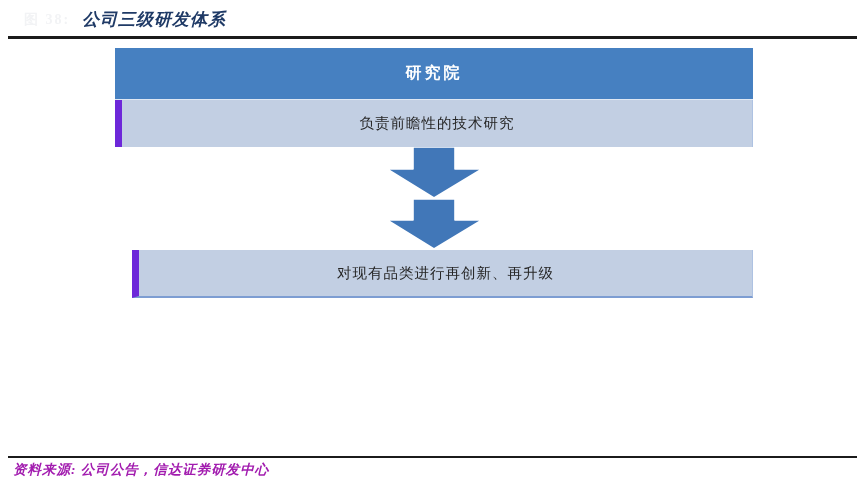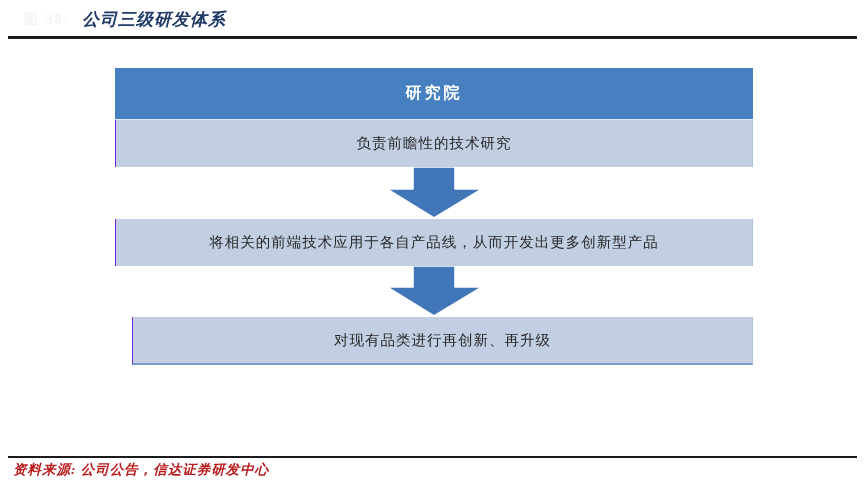--- a/index.html
+++ b/index.html
@@ -14,45 +14,45 @@
     font-size:14px;font-weight:bold;color:#f2f3f5;letter-spacing:2px;
   }
   .figure-title{
     position:absolute;left:80px;top:2px;
     font-size:17px;font-weight:bold;font-style:italic;
     color:#1f3a66;letter-spacing:1px;
   }
   .rule-top{position:absolute;left:8px;right:7px;top:36px;height:3px;background:#1b1b1b;}
   .rule-bottom{position:absolute;left:8px;right:7px;top:456px;height:2px;background:#1b1b1b;}
   .stack{
-    position:absolute;left:115px;top:68px;width:638px;
+    position:absolute;left:115px;top:48px;width:638px;
     display:flex;flex-direction:column;align-items:stretch;
   }
   .stage{display:flex;flex-direction:column;}
   .stage-header{
     background:#4680c1;color:#ffffff;
     display:flex;align-items:center;justify-content:center;
     font-size:16px;font-weight:bold;letter-spacing:3px;
     border-bottom:1px solid #dfe7f3;
   }
   .stage-body{
     background:#c2cfe3;color:#262626;
     display:flex;align-items:center;justify-content:center;
     font-size:14.5px;letter-spacing:1px;
-    border-left:1px solid #6d28d9;border-right:1px solid #aec2e2;
+    border-left:7px solid #6d28d9;border-right:1px solid #aec2e2;
   }
   .h51{height:51px;} .h47{height:47px;} .h46{height:46px;}
   .stage:last-child .stage-body{border-bottom:2px solid #7d9dd2;margin-left:17px;}
   .arrow-row{display:flex;align-items:center;justify-content:center;}
   .a52{height:52px;} .a51{height:51px;}
   .arrow-row svg{display:block;}
   .source-line{
     position:absolute;left:13px;top:461px;
     font-size:13.5px;font-weight:bold;font-style:italic;
-    color:#b91c1c;letter-spacing:1px;
+    color:#a21caf;letter-spacing:1px;
   }
 </style>
 </head>
 <body>
 
 <div class="title-row">
   <span class="figure-num-faint">图 38:</span>
   <span class="figure-title">公司三级研发体系</span>
 </div>
 
@@ -67,21 +67,20 @@
 
   <div class="arrow-row a52">
     <span>
       <svg width="97" height="52" viewBox="0 0 97 52">
         <polygon points="27,0 69,0 69,22 96,22 48,51 1,22 27,22" fill="#4177b8" stroke="#ffffff" stroke-width="1.6" stroke-linejoin="round"></polygon>
       </svg>
     </span>
   </div>
 
   <div class="stage">
-    <div class="stage-body h47">将相关的前端技术应用于各自产品线，从而开发出更多创新型产品</div>
   </div>
 
   <div class="arrow-row a51">
     <span>
       <svg width="97" height="51" viewBox="0 0 97 51">
         <polygon points="27,0 69,0 69,21 96,21 48,50 1,21 27,21" fill="#4177b8" stroke="#ffffff" stroke-width="1.6" stroke-linejoin="round"></polygon>
       </svg>
     </span>
   </div>
 

